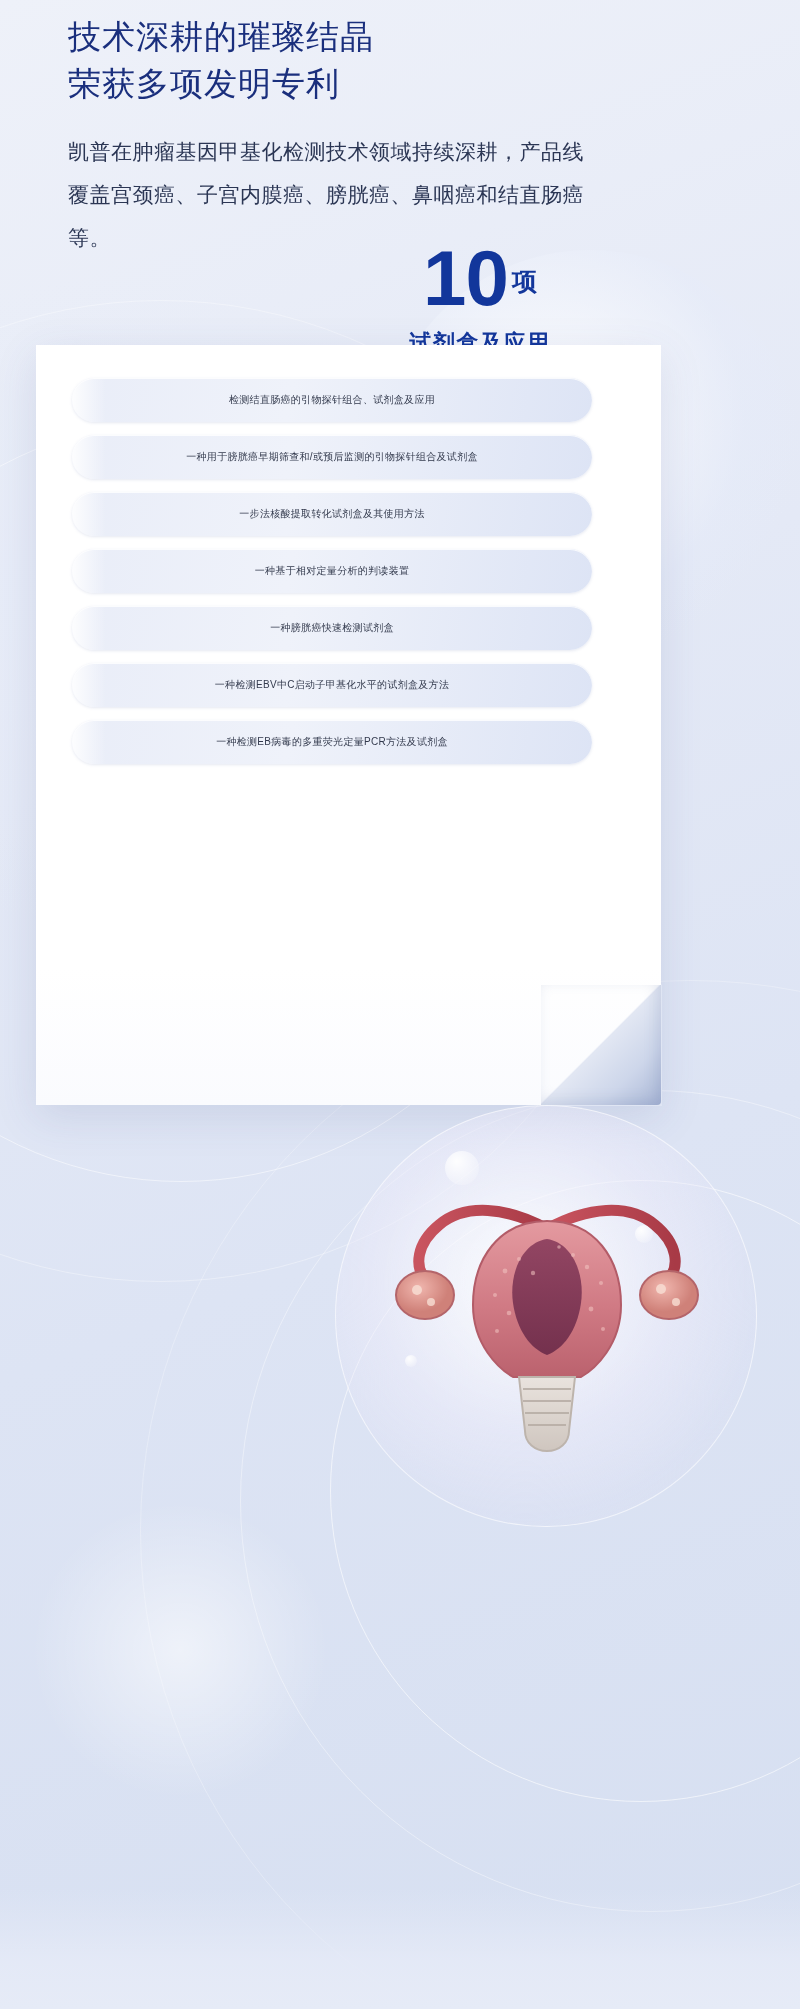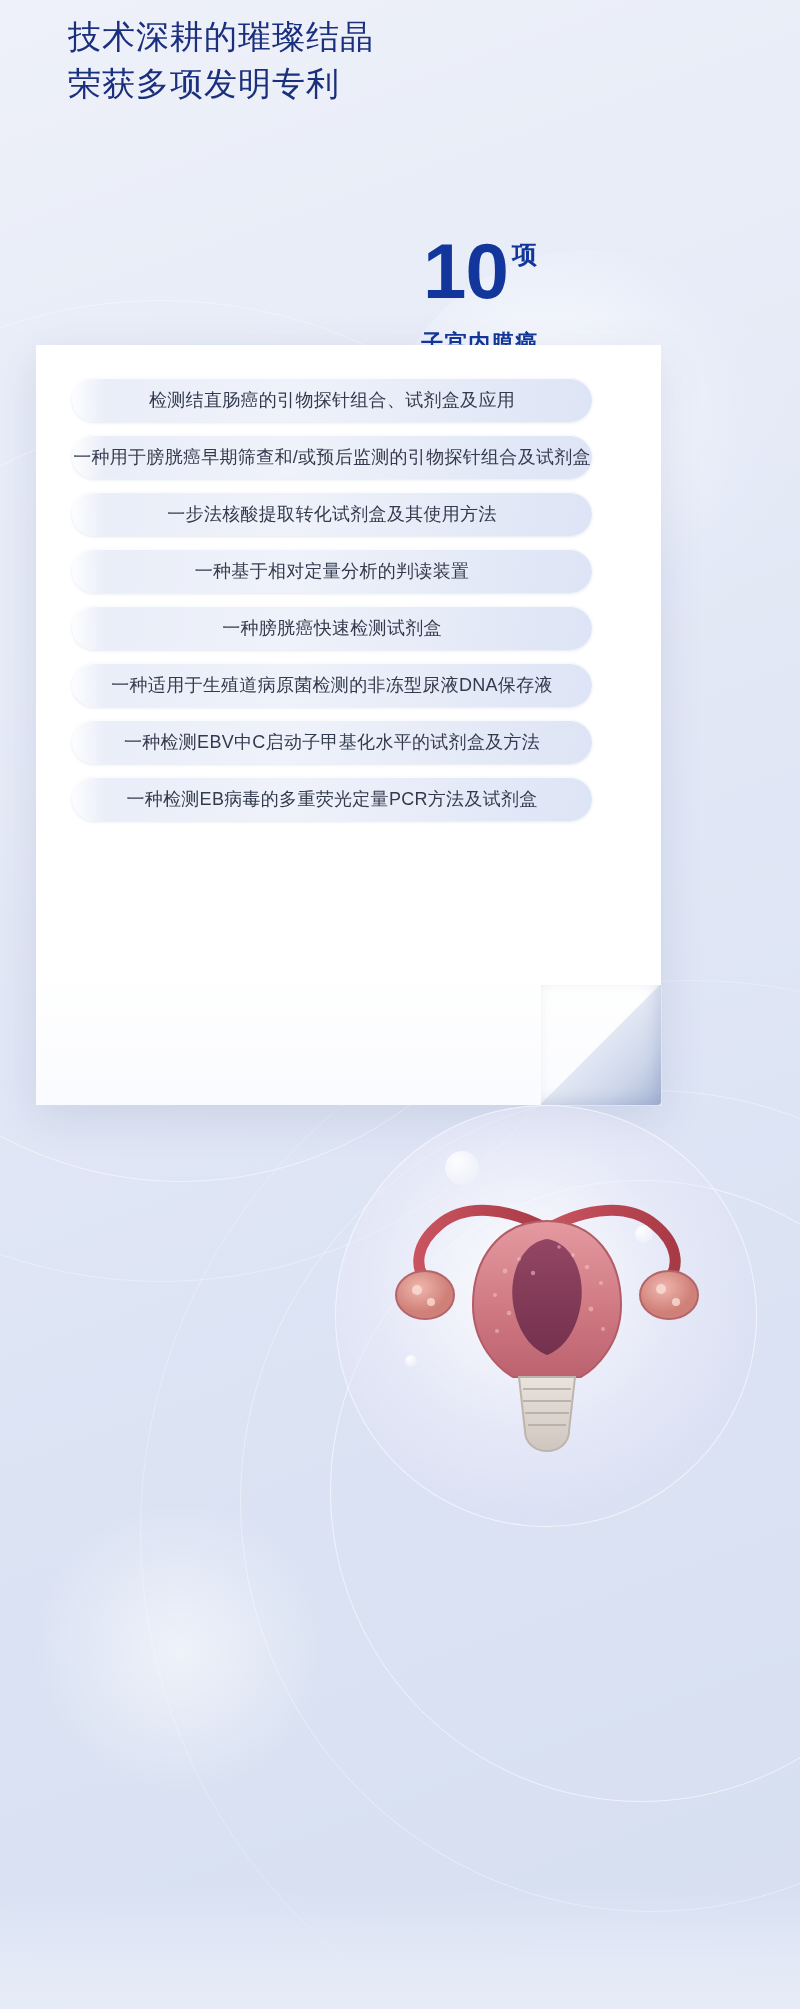--- a/index.html
+++ b/index.html
@@ -77,21 +77,21 @@
   .count-block {
     position: absolute;
     left: 330px;
     top: 232px;
     width: 300px;
     height: 150px;
     text-align: center;
   }
   .count-row {
     display: flex;
-    align-items: flex-start;
+    align-items: center;
     justify-content: center;
     height: 92px;
   }
   .count-num {
     font-size: 78px;
     font-weight: 700;
     color: #12369b;
     line-height: 1;
     letter-spacing: -1px;
   }
@@ -160,21 +160,21 @@
   }
   .patent-item::before {
     content: "";
     position: absolute;
     left: 0; top: 0;
     width: 34px; height: 100%;
     border-radius: 22px 0 0 22px;
     background: linear-gradient(90deg, rgba(255,255,255,0.9), rgba(255,255,255,0));
   }
   .patent-text {
-    font-size: 18px;
+    font-size: 10px;
     color: #333a4d;
     letter-spacing: 0.3px;
     white-space: nowrap;
     position: relative;
     z-index: 2;
   }
   
   .patent-item.wide { width: 520px; }
 
   
@@ -220,28 +220,29 @@
   <div class="arc a2"></div>
   <div class="arc a3"></div>
   <div class="arc a4"></div>
   <div class="arc a5"></div>
   <div class="glowblob g1"></div>
   <div class="glowblob g2"></div>
 
   <div class="header">
     <div class="title-line">技术深耕的璀璨结晶</div>
     <div class="title-line">荣获多项发明专利</div>
+    <div class="subtitle">凯普在肿瘤基因甲基化检测技术领域持续深耕，产品线覆盖宫颈癌、子宫内膜癌、膀胱癌、鼻咽癌和结直肠癌等。</div>
   </div>
 
   <div class="count-block">
     <div class="count-row">
       <span class="count-num">10</span>
       <span class="count-unit">项</span>
     </div>
-    <div class="count-label">子宫内膜癌</div>
+    <div class="count-label">试剂盒及应用</div>
   </div>
 
   <div class="card">
     <div class="card-curl-mask"></div>
     <div class="card-curl"></div>
   </div>
 
   <div class="patent-list">
     <div class="patent-item wide">
       <span class="patent-text">检测结直肠癌的引物探针组合、试剂盒及应用</span>
@@ -250,23 +251,20 @@
       <span class="patent-text">一种用于膀胱癌早期筛查和/或预后监测的引物探针组合及试剂盒</span>
     </div>
     <div class="patent-item wide">
       <span class="patent-text">一步法核酸提取转化试剂盒及其使用方法</span>
     </div>
     <div class="patent-item wide">
       <span class="patent-text">一种基于相对定量分析的判读装置</span>
     </div>
     <div class="patent-item wide">
       <span class="patent-text">一种膀胱癌快速检测试剂盒</span>
-    </div>
-    <div class="patent-item wide">
-      <span class="patent-text">一种适用于生殖道病原菌检测的非冻型尿液DNA保存液</span>
     </div>
     <div class="patent-item wide">
       <span class="patent-text">一种检测EBV中C启动子甲基化水平的试剂盒及方法</span>
     </div>
     <div class="patent-item wide">
       <span class="patent-text">一种检测EB病毒的多重荧光定量PCR方法及试剂盒</span>
     </div>
   </div>
 
   <div class="illus-wrap">

